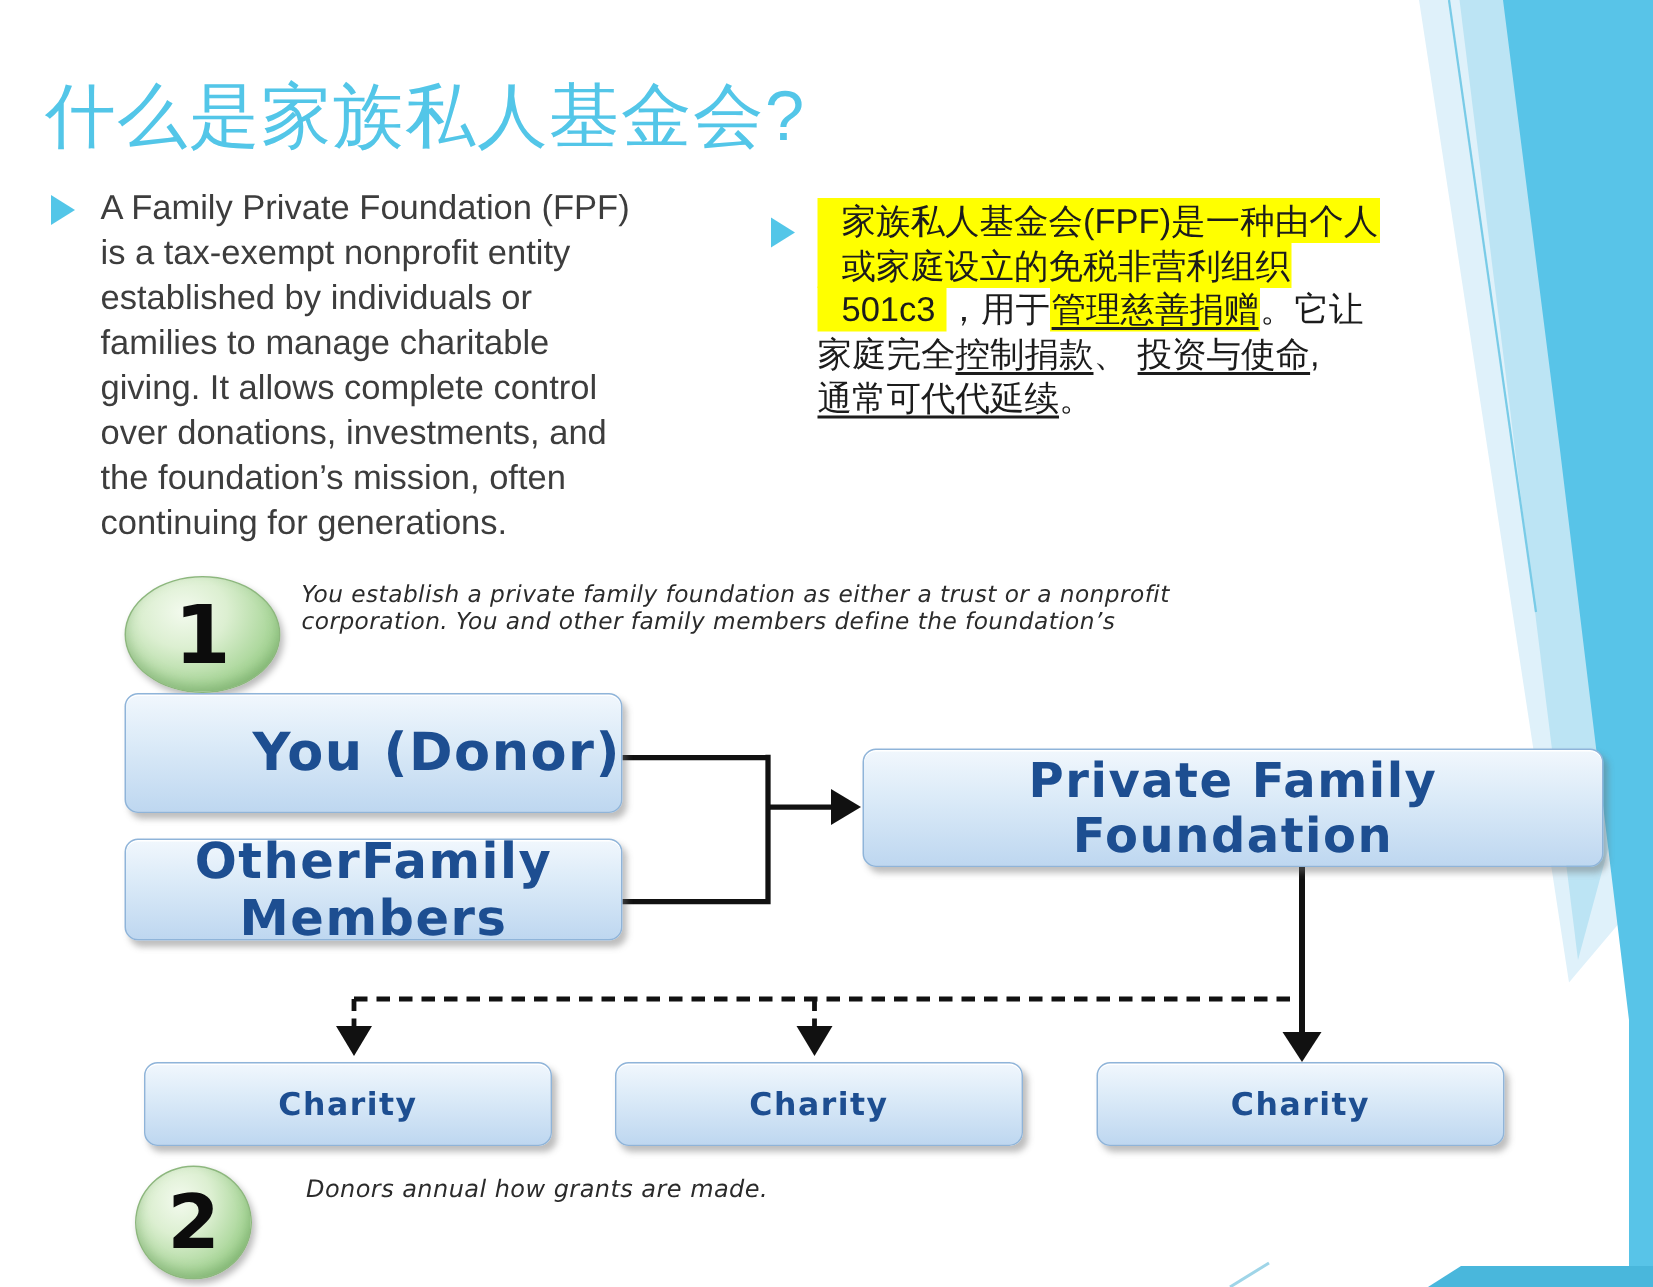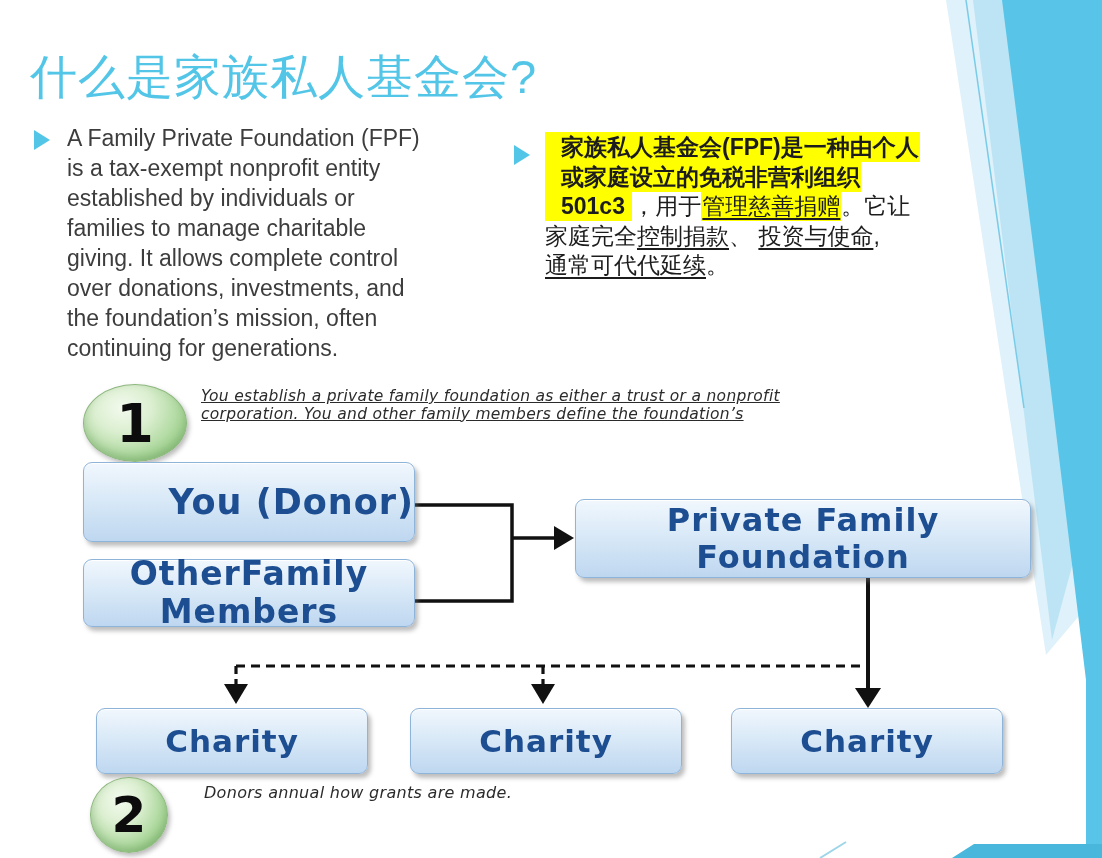--- a/index.html
+++ b/index.html
@@ -27,54 +27,54 @@
   
   .en-col{
     position:absolute;left:67px;top:123px;width:430px;
     font-size:23px;line-height:30px;color:#3d3d3d;
   }
   .cn-col{
     position:absolute;left:545px;top:133px;width:420px;
     font-size:23px;line-height:29.5px;color:#1c1c1c;
   }
   .cn-col .hl{background:#ffff00;padding:2px 1px;}
-  .cn-col .b{font-weight:700;padding-left:16px;}
+  .cn-col .b{font-weight:400;padding-left:16px;}
   .cn-col .u{text-decoration:underline;text-underline-offset:4px;text-decoration-thickness:2px;}
   
   .nbox{
     position:absolute;box-sizing:border-box;
     background:linear-gradient(180deg,#f1f7fd 0%,#dcebf8 40%,#bed7f0 100%);
     border:1px solid #8fb4d9;border-radius:9px;
     box-shadow:3px 4px 4px rgba(110,110,110,.45), inset 0 1px 0 #ffffff;
     color:#1d4e91;font-weight:700;letter-spacing:1px;
     display:flex;flex-direction:column;align-items:center;justify-content:center;
     text-align:center;font-family:"DejaVu Sans", sans-serif;
   }
   .box-you{left:83px;top:462px;width:332px;height:80px;font-size:35px;align-items:flex-end;}
   .box-other{left:83px;top:559px;width:332px;height:68px;font-size:33px;line-height:38px;}
-  .box-pff{left:575px;top:499px;width:456px;height:79px;font-size:32px;line-height:37px;}
-  .box-charity{width:272px;height:66px;font-size:31px;top:708px;}
+  .box-pff{left:575px;top:499px;width:494px;height:79px;font-size:32px;line-height:37px;}
+  .box-charity{width:272px;height:56px;font-size:21px;top:708px;}
   .box-c1{left:96px;} .box-c2{left:410px;} .box-c3{left:731px;}
   
   .stepball{
     position:absolute;border-radius:50%;
     background:radial-gradient(ellipse at 38% 30%, #f3faee 0%, #dcefd1 32%, #abd79b 66%, #8ac279 88%, #7cb26c 100%);
     border:1px solid #8db77e;
     box-shadow:2px 3px 5px rgba(0,0,0,.28), inset 0 -4px 8px rgba(90,140,80,.35);
     display:flex;align-items:center;justify-content:center;
     color:#0c0c0c;font-weight:700;font-family:"DejaVu Sans", sans-serif;
   }
   .step1-ball{left:83px;top:384px;width:102px;height:76px;font-size:54px;}
   .step2-ball{left:90px;top:777px;width:76px;height:74px;font-size:50px;}
   .steptext{
     position:absolute;color:#2b2b2b;
     font-family:"DejaVu Sans", sans-serif;font-style:italic;
     letter-spacing:.3px;
   }
-  .step1-text{left:201px;top:388px;font-size:15.5px;line-height:17.5px;text-decoration:underline;}
+  .step1-text{left:201px;top:388px;font-size:15.5px;line-height:17.5px;}
   .step2-text{left:204px;top:783px;font-size:16px;line-height:19.5px;}
   
   .layer{position:absolute;left:0;top:0;pointer-events:none;}
 </style>
 </head>
 <body>
 
 <svg class="layer" width="1102" height="858" viewBox="0 0 1102 858">
   <polygon points="946,0 1008,0 1084,610 1046,655" fill="#dff1fa"></polygon>
   <polygon points="973,0 1030,0 1090,500 1052,640" fill="#bce4f4"></polygon>

